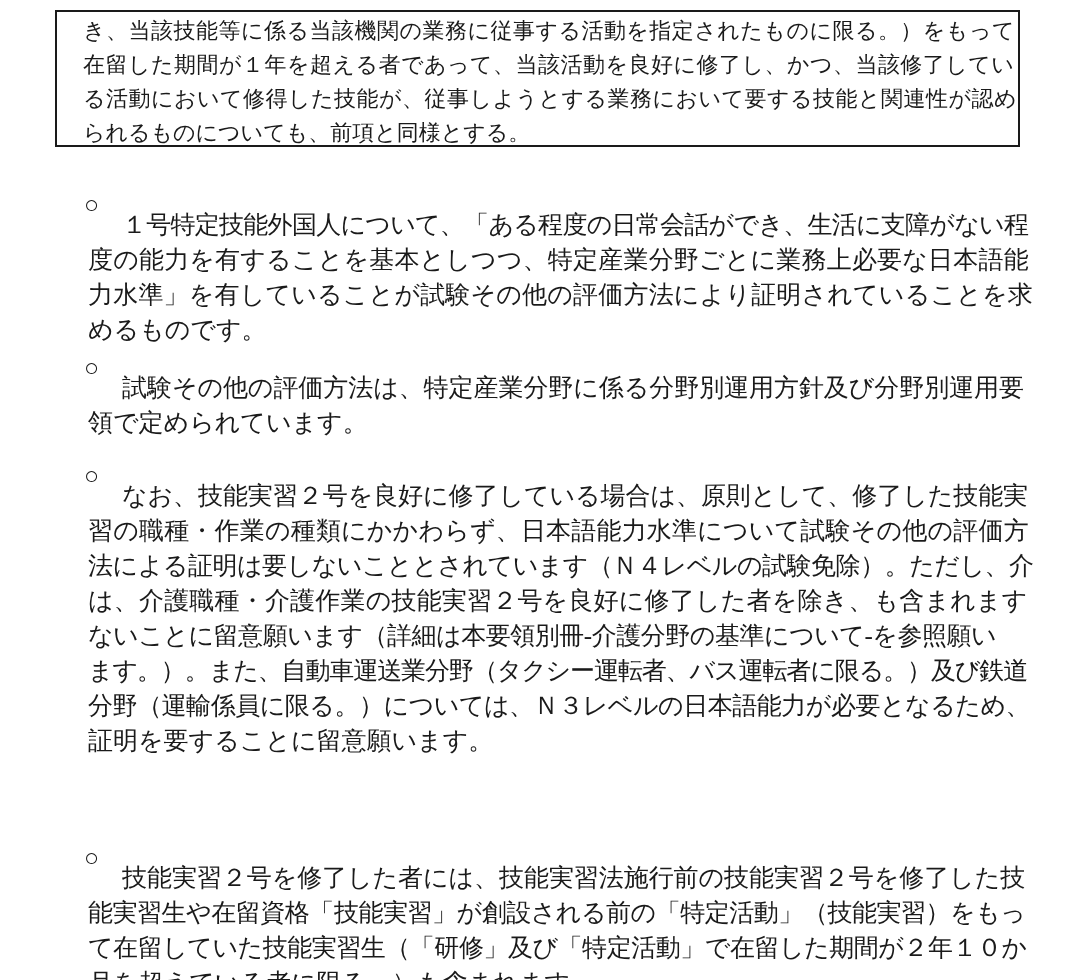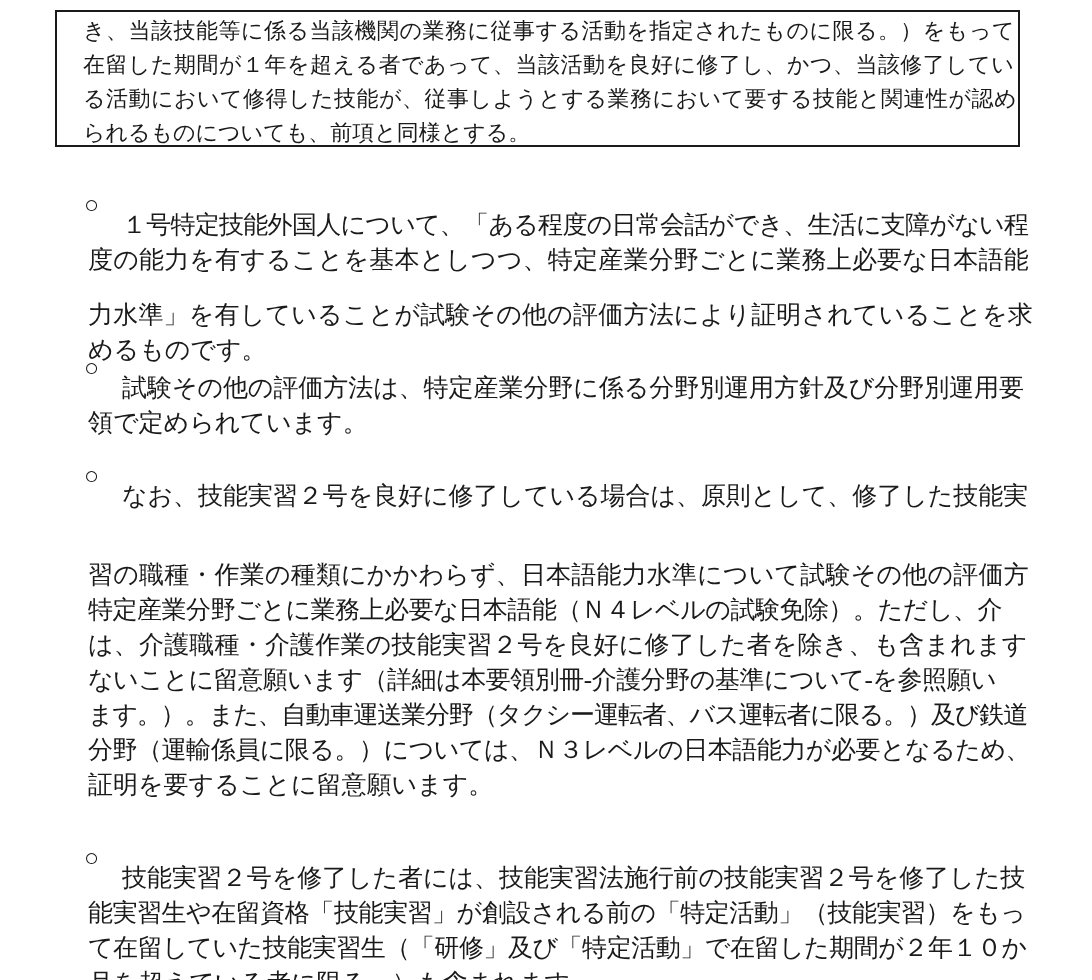--- a/index.html
+++ b/index.html
@@ -45,39 +45,39 @@
         <div class="tline" style="letter-spacing: 0.49px;">る活動において修得した技能が、従事しようとする業務において要する技能と関連性が認め</div>
         <div class="tline">られるものについても、前項と同様とする。</div>
       </div>
   </div>
 
   <div class="para" style="top:187px">
     <span class="marker">○</span>
     <div>
         <div class="tline first-padded" style="letter-spacing: -0.73px;">１号特定技能外国人について、「ある程度の日常会話ができ、生活に支障がない程</div>
         <div class="tline" style="letter-spacing: 0.19px;">度の能力を有することを基本としつつ、特定産業分野ごとに業務上必要な日本語能</div>
-        <div class="tline" style="letter-spacing: 0.19px; margin-top: 20px;">力水準」を有していることが試験その他の評価方法により証明されていることを求</div>
+        <div class="tline" style="letter-spacing: 0.19px;">力水準」を有していることが試験その他の評価方法により証明されていることを求</div>
         <div class="tline">めるものです。</div>
       </div>
   </div>
 
   <div class="para" style="top:350px">
     <span class="marker">○</span>
     <div>
         <div class="tline first-padded" style="letter-spacing: -0.06px;">試験その他の評価方法は、特定産業分野に係る分野別運用方針及び分野別運用要</div>
         <div class="tline">領で定められています。</div>
       </div>
   </div>
 
   <div class="para" style="top:458px">
     <span class="marker">○</span>
     <div>
         <div class="tline first-padded" style="letter-spacing: -0.06px;">なお、技能実習２号を良好に修了している場合は、原則として、修了した技能実</div>
-        <div class="tline" style="letter-spacing: 0.19px; margin-top: 44px;">習の職種・作業の種類にかかわらず、日本語能力水準について試験その他の評価方</div>
-        <div class="tline" style="letter-spacing: -0.47px;">特定産業分野ごとに業務上必要な日本語能（Ｎ４レベルの試験免除）。ただし、介</div>
+        <div class="tline" style="letter-spacing: 0.19px;">習の職種・作業の種類にかかわらず、日本語能力水準について試験その他の評価方</div>
+        <div class="tline" style="letter-spacing: -0.47px;">法による証明は要しないこととされています（Ｎ４レベルの試験免除）。ただし、介</div>
         <div class="tline" style="letter-spacing: 0.19px;">は、介護職種・介護作業の技能実習２号を良好に修了した者を除き、も含まれます</div>
         <div class="tline" style="letter-spacing: -0.47px;">ないことに留意願います（詳細は本要領別冊-介護分野の基準について-を参照願い</div>
         <div class="tline" style="letter-spacing: -1.1px;">ます。）。また、自動車運送業分野（タクシー運転者、バス運転者に限る。）及び鉄道</div>
         <div class="tline" style="letter-spacing: -0.47px;">分野（運輸係員に限る。）については、Ｎ３レベルの日本語能力が必要となるため、</div>
         <div class="tline">証明を要することに留意願います。</div>
       </div>
   </div>
 
   <div class="para" style="top:840px">
     <span class="marker">○</span>

